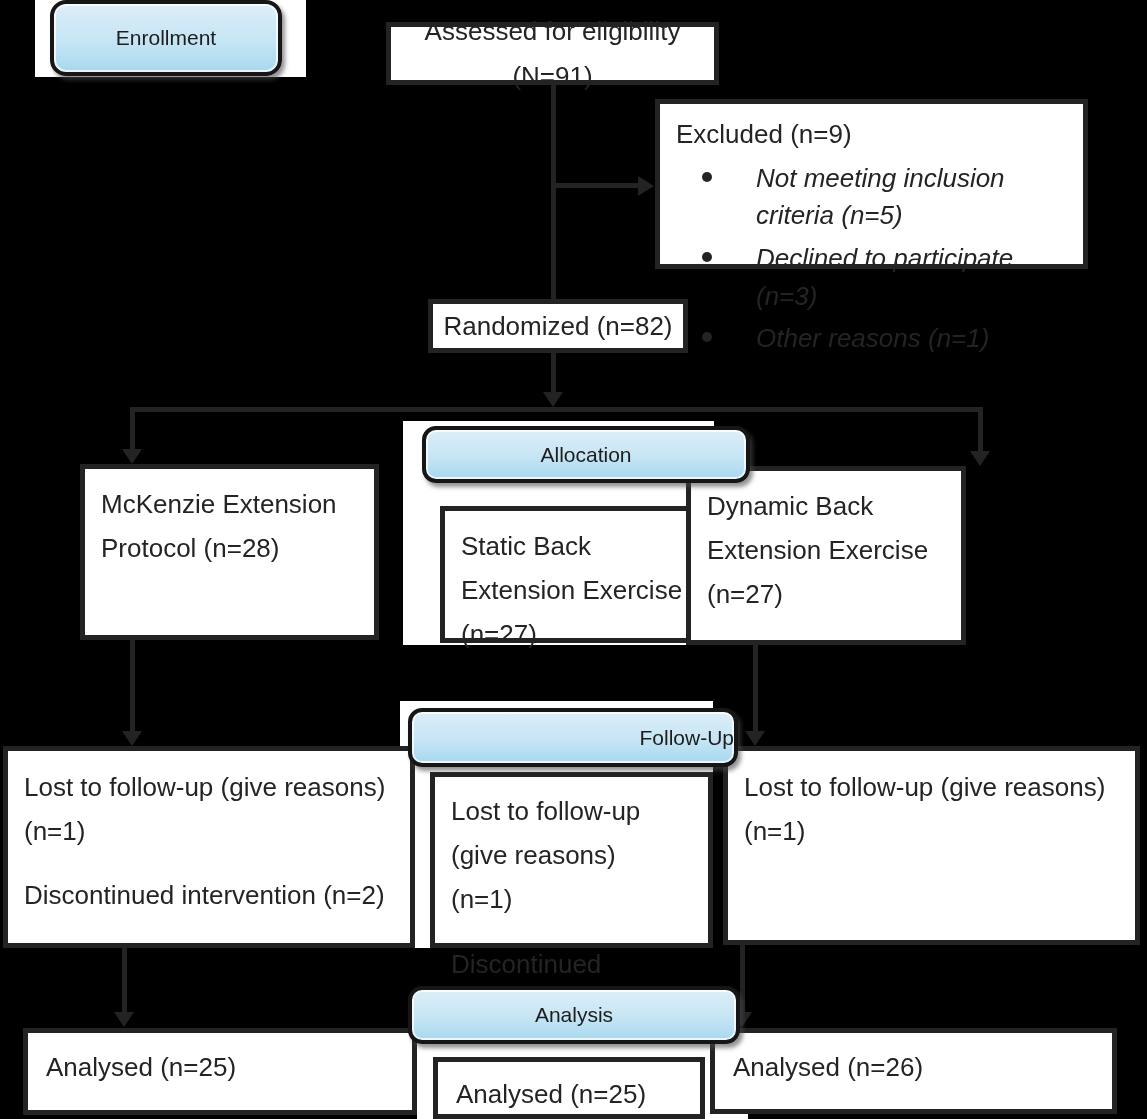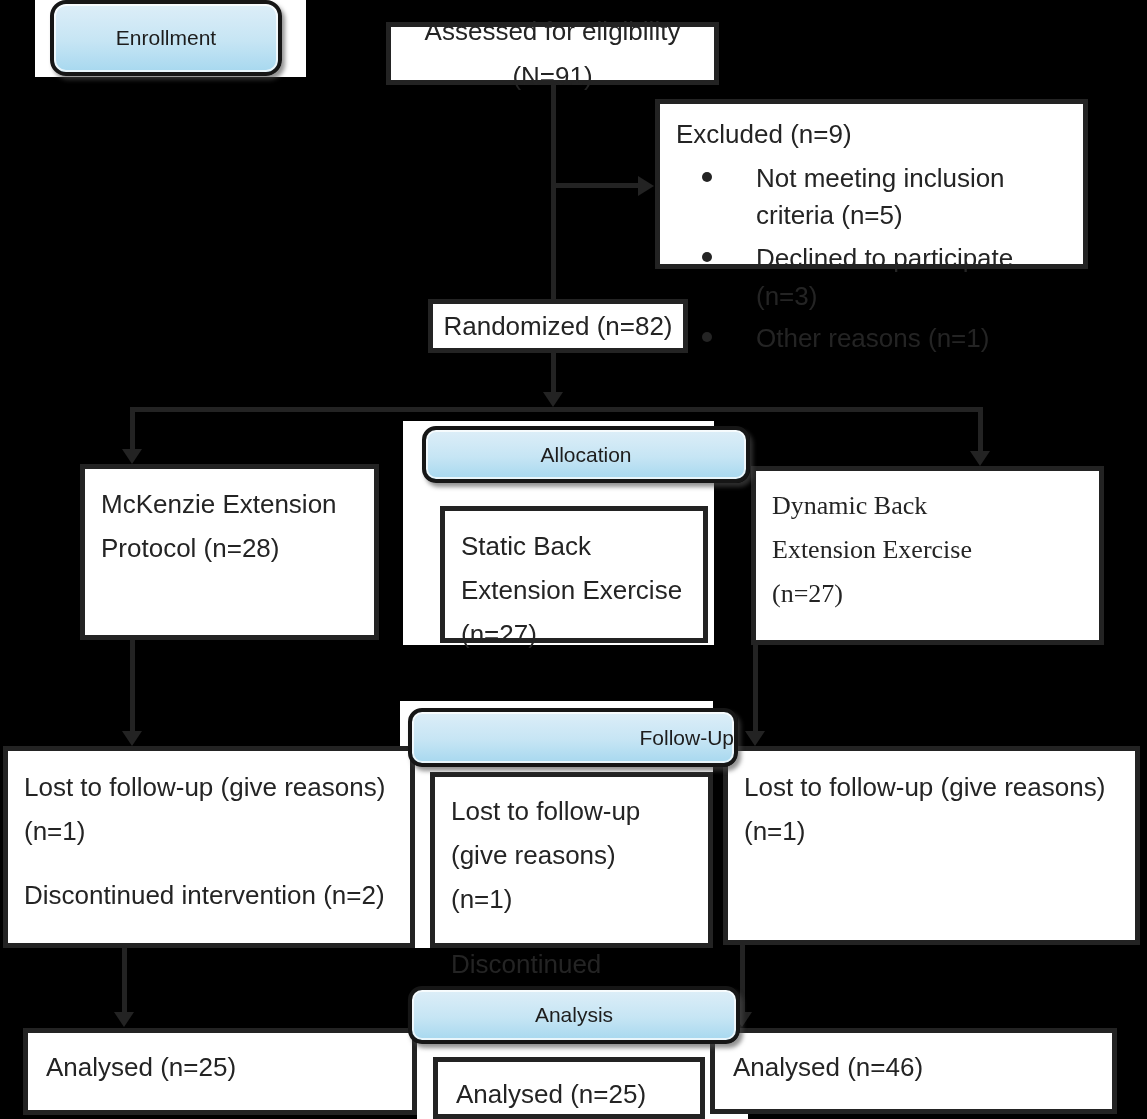--- a/index.html
+++ b/index.html
@@ -40,21 +40,21 @@
     border-top:10px solid transparent; border-bottom:10px solid transparent;
     border-left:16px solid var(--border);
   }
   .pad{padding:13px 16px;}
   .bullets{margin-top:6px;}
   .bullet-row{display:flex; margin-top:5px;}
   .bullet-row .dot{
     flex:0 0 auto; width:10px; height:10px; border-radius:50%;
     background:var(--text); margin:12px 0 0 26px;
   }
-  .bullet-row .btxt{margin-left:44px;}
+  .bullet-row .btxt{margin-left:44px;font-style:italic;}
   .wrapped{display:block;}
   .para2{margin-top:20px;}
 </style>
 </head>
 <body>
 
 <div id="canvas">
 
   <div class="backing" style="left:35px; top:0; width:271px; height:77px;"></div>
   <div class="backing" style="left:403px; top:421px; width:311px; height:224px;"></div>
@@ -111,21 +111,21 @@
   </div>
 
   <div class="box pad" style="left:80px; top:464px; width:299px; height:176px;">
     <span class="wrapped" style="max-width:295px;">McKenzie Extension Protocol (n=28)</span>
   </div>
 
   <div class="box pad" style="left:440px; top:506px; width:268px; height:137px;">
     <span class="wrapped" style="max-width:225px;">Static Back Extension Exercise (n=27)</span>
   </div>
 
-  <div class="box pad" style="left:751px; top:466px; width:353px; height:179px;font-family:Liberation Serif, serif;">
+  <div class="box pad" style="left:686px; top:466px; width:280px; height:179px;">
     <span class="wrapped" style="max-width:250px;">Dynamic Back Extension Exercise (n=27)</span>
   </div>
 
   <div class="box" style="left:3px; top:746px; width:412px; height:202px; padding:14px 16px;">
     <div>Lost to follow-up (give reasons) (n=1)</div>
     <div class="para2">Discontinued intervention (n=2)</div>
   </div>
 
   <div class="box" style="left:430px; top:772px; width:283px; height:176px; padding:12px 16px;">
     <div class="wrapped" style="max-width:230px;">Lost to follow-up (give reasons) (n=1)</div>
@@ -138,21 +138,21 @@
 
   <div class="box" style="left:23px; top:1028px; width:394px; height:87px; padding:12px 18px;">
     <span>Analysed (n=25)</span>
   </div>
 
   <div class="box" style="left:433px; top:1057px; width:272px; height:62px; padding:10px 18px;">
     <span>Analysed (n=25)</span>
   </div>
 
   <div class="box" style="left:710px; top:1028px; width:407px; height:86px; padding:12px 18px;">
-    <span>Analysed (n=46)</span>
+    <span>Analysed (n=26)</span>
   </div>
 
   <div class="badge" style="left:50px; top:0; width:232px; height:76px; border-radius:16px;">
     <span>Enrollment</span>
   </div>
   <div class="badge" style="left:410px; top:426px; width:328px; height:57px;margin-left:12px;">
     <span>Allocation</span>
   </div>
   <div class="badge" style="left:408px; top:708px; width:330px; height:59px;justify-content:flex-end;">
     <span>Follow-Up</span>

